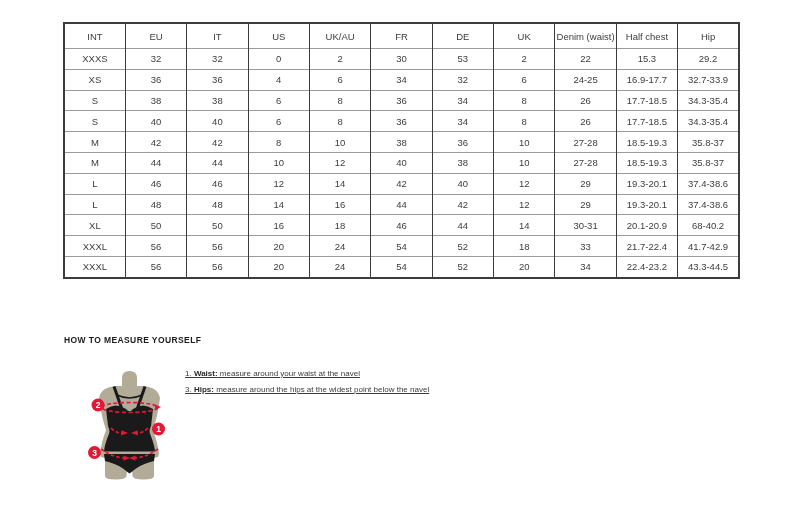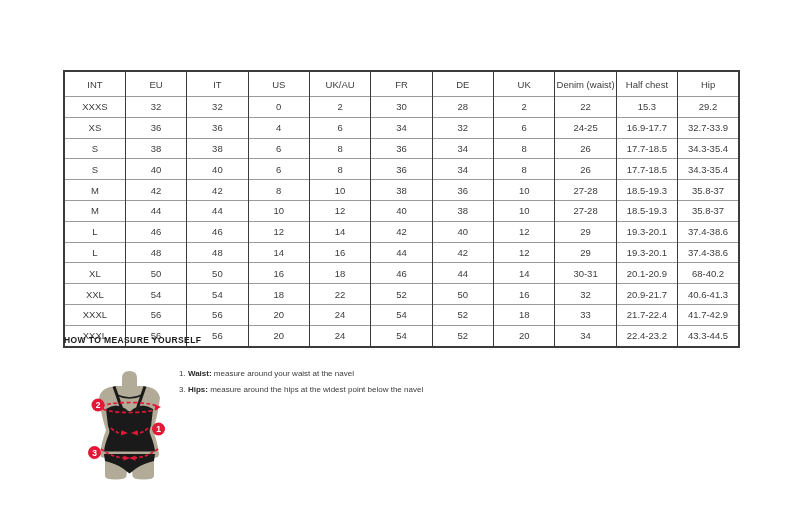--- a/index.html
+++ b/index.html
@@ -14,21 +14,20 @@
 
   
   table.size-table {
     position: absolute;
     left: 63px;
     top: 22px;
     width: 677px;
     border-collapse: collapse;
     table-layout: fixed;
     border: 2px solid #3c3c3c;
-    margin-top: 48px;
   }
   table.size-table th,
   table.size-table td {
     border-left: 1px solid #3c3c3c;
     border-top: 1.5px solid #9a9a9a;
     text-align: center;
     vertical-align: middle;
     font-size: 9.5px;
     color: #3c3c3c;
     font-weight: 400;
@@ -58,21 +57,21 @@
     width: 135px;
     height: 144px;
   }
   .steps {
     position: absolute;
     left: 177px;
     top: 370px;
     font-size: 8px;
     color: #3b3b3b;
   }
-  .step { margin: 0 0 8px 2px; line-height: 1; }
+  .step { margin: 0 0 8px 8px; line-height: 1; text-decoration: underline; }
   .step .lbl { font-weight: 700; color: #2a2a2a; }
 </style>
 </head>
 <body>
 
 <div class="page">
 
   <table class="size-table">
     <thead>
       <tr id="header-row">
@@ -90,21 +89,21 @@
         </tr>
     </thead>
     <tbody id="table-body">
         <tr>
           <td>XXXS</td>
           <td>32</td>
           <td>32</td>
           <td>0</td>
           <td>2</td>
           <td>30</td>
-          <td>28</td>
+          <td>53</td>
           <td>2</td>
           <td>22</td>
           <td>15.3</td>
           <td>29.2</td>
         </tr>
         <tr>
           <td>XS</td>
           <td>36</td>
           <td>36</td>
           <td>4</td>
@@ -199,33 +198,20 @@
           <td>50</td>
           <td>50</td>
           <td>16</td>
           <td>18</td>
           <td>46</td>
           <td>44</td>
           <td>14</td>
           <td>30-31</td>
           <td>20.1-20.9</td>
           <td>68-40.2</td>
-        </tr>
-        <tr>
-          <td>XXL</td>
-          <td>54</td>
-          <td>54</td>
-          <td>18</td>
-          <td>22</td>
-          <td>52</td>
-          <td>50</td>
-          <td>16</td>
-          <td>32</td>
-          <td>20.9-21.7</td>
-          <td>40.6-41.3</td>
         </tr>
         <tr>
           <td>XXXL</td>
           <td>56</td>
           <td>56</td>
           <td>20</td>
           <td>24</td>
           <td>54</td>
           <td>52</td>
           <td>18</td>

